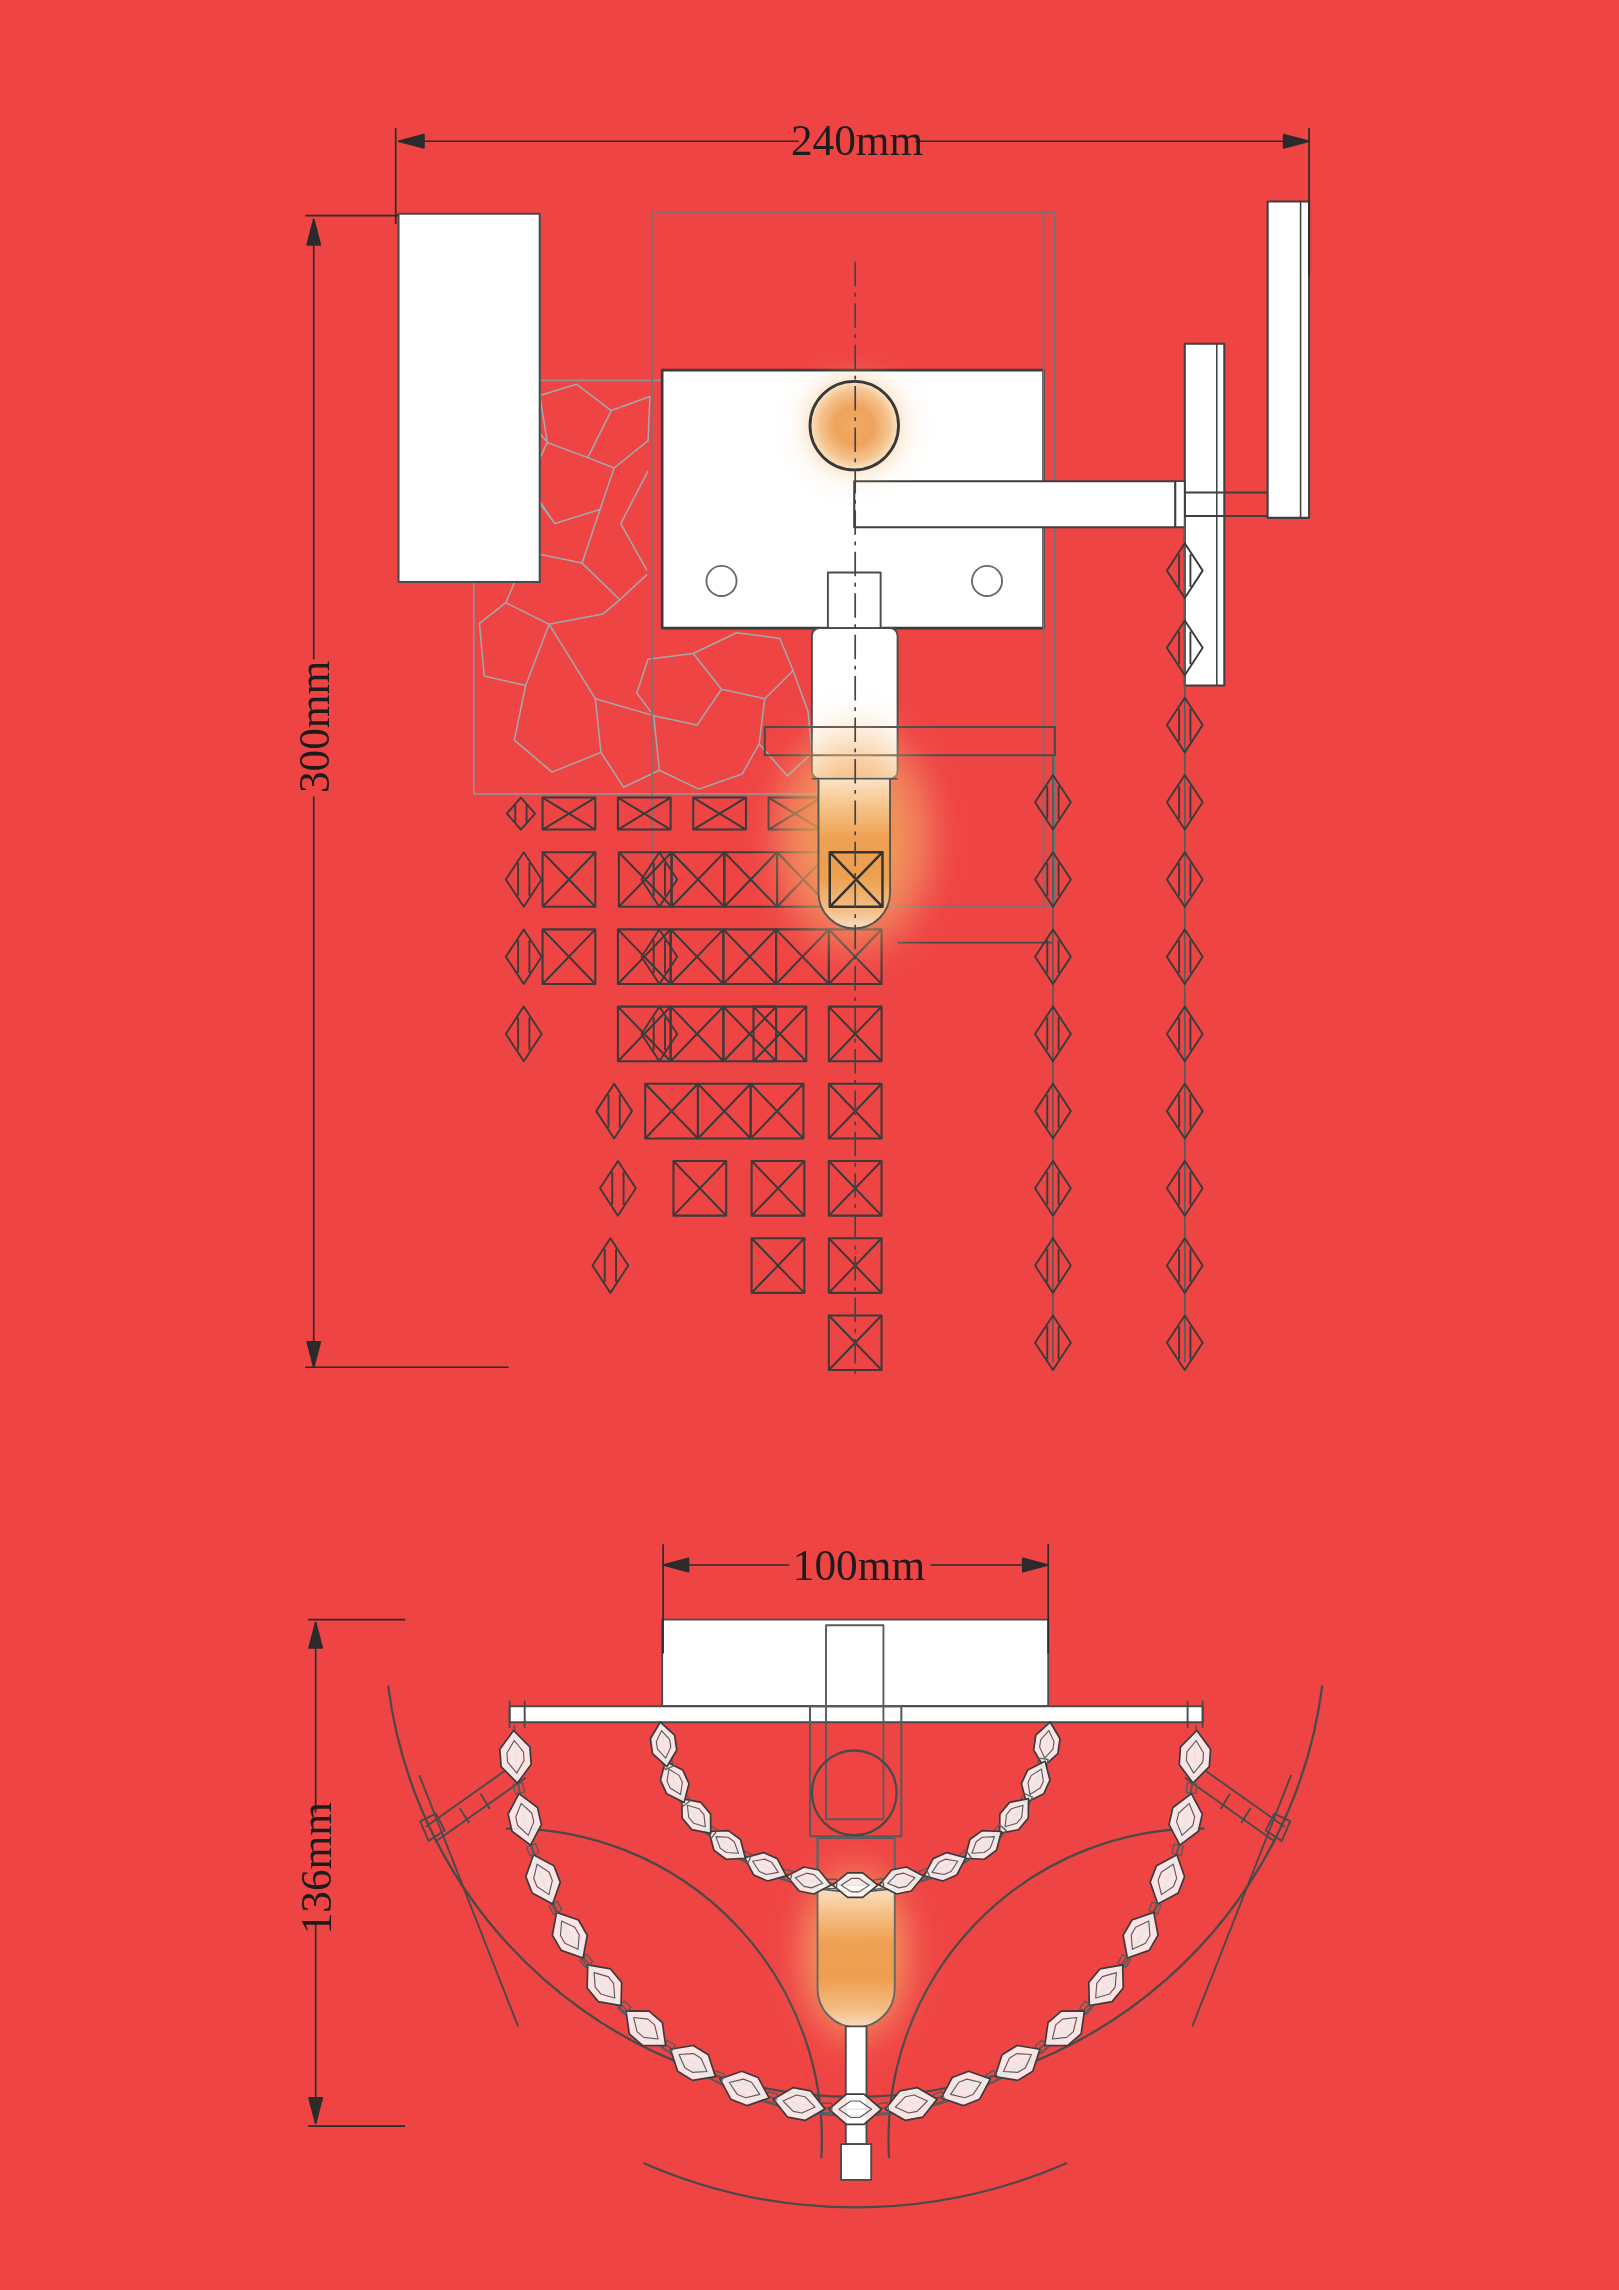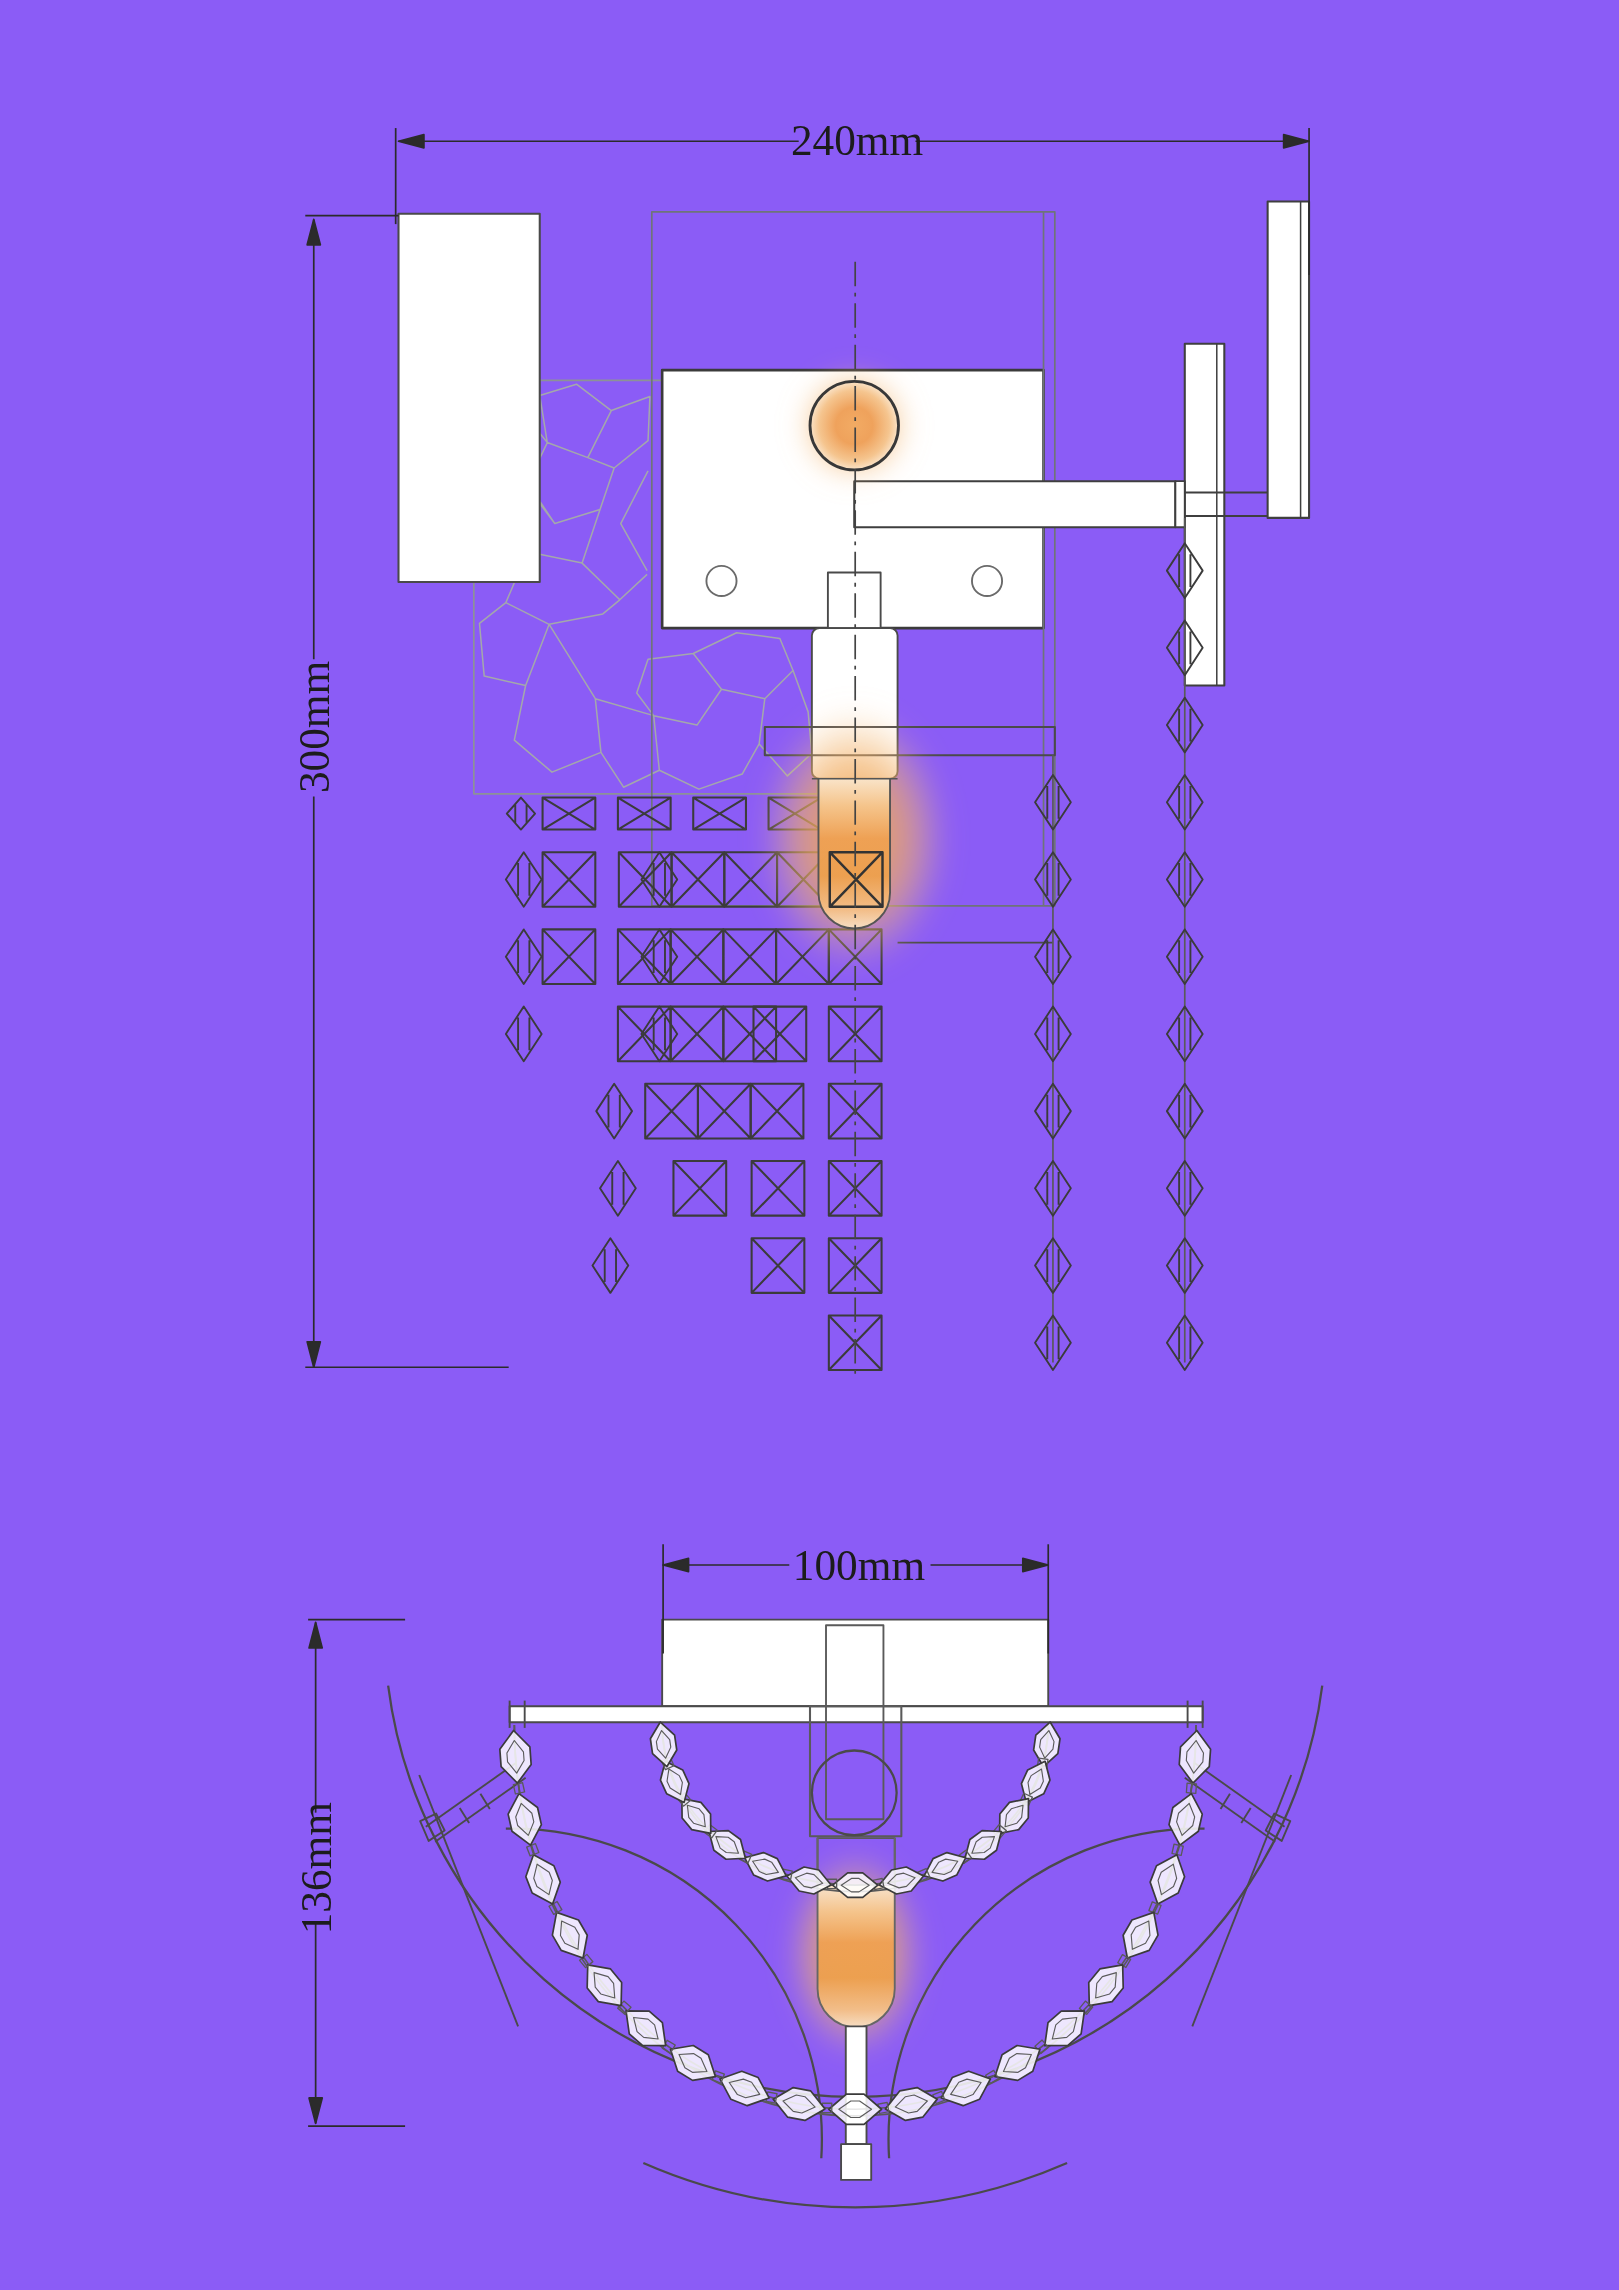--- a/index.html
+++ b/index.html
@@ -1,16 +1,16 @@
 <!DOCTYPE html>
 <html style="font-size:15px"><head>
 <meta charset="utf-8">
 <style>
   html,body{margin:0;padding:0;background:#ffffff;}
-  .page{width:1620px;height:2291px;position:relative;background:#8b5cf6;overflow:hidden;}
+  .page{width:1620px;height:2291px;position:relative;background:#ef4444;overflow:hidden;}
   svg{display:block;}
   text.dim{font-family:"Liberation Serif","DejaVu Serif",serif;fill:#1c1c1c;font-size:46px;}
 </style>
 </head>
 <body>
 
 <div class="page">
 <svg width="1620" height="2291" viewBox="0 0 1720 2433" xmlns="http://www.w3.org/2000/svg">
   <defs>
     <radialGradient id="gradBulb" cx="50%" cy="50%" r="55%">

